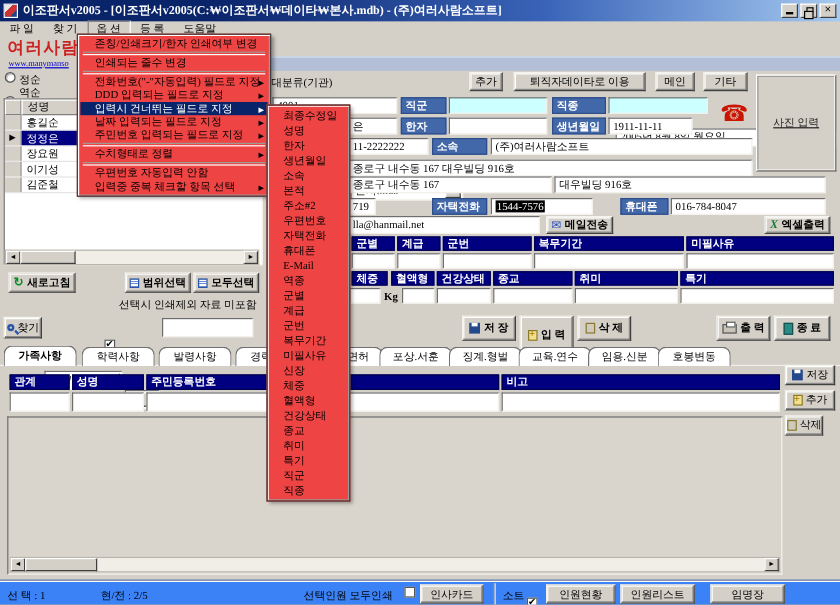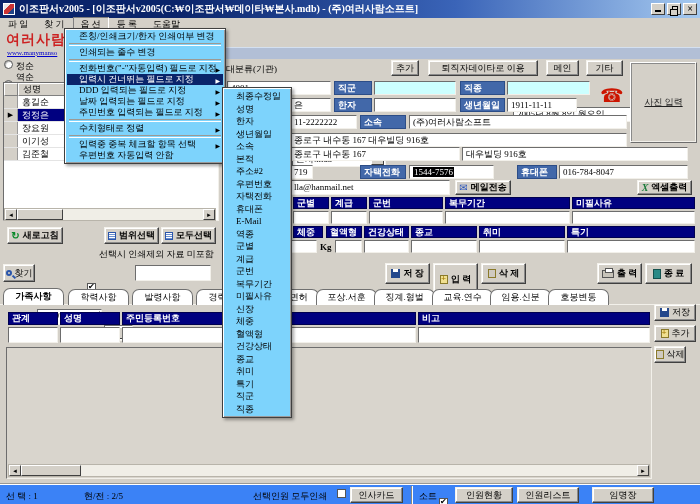--- a/index.html
+++ b/index.html
@@ -70,21 +70,21 @@
 .chk.on::after { content:"\2714"; position:absolute; left:0; top:-2px; font-size:8px; }
 
 
 .tab { position:absolute; top:289px; height:16px; width:61px; background:#ffffff;
   border:1px solid #707070; border-bottom:none; border-radius:7px 7px 0 0;
   box-shadow:inset 1px 1px 0 #fff; text-align:center; line-height:15px; }
 .tab.active { font-weight:bold; top:288px; height:17px; z-index:3; }
 .tabline { top:304px; left:0; width:700px; height:1px; background:#f2f0ea; }
 
 
-.menu, .submenu { background:#7dd3fc; border:1px solid #404040;
+.menu, .submenu { background:#ef4444; border:1px solid #404040;
   box-shadow:inset 1px 1px 0 #fff, inset -1px -1px 0 #9a9a9a, 2px 2px 3px rgba(0,0,0,.35);
   padding:2px; z-index:50; }
 .menu { left:64px; top:28px; width:162px; }
 .submenu { left:222px; top:87px; width:70px; z-index:51; }
 .mi { height:11px; line-height:11px; padding-left:12px; position:relative; white-space:nowrap; overflow:hidden; }
 .mi .arr { position:absolute; right:3px; top:2px; font-size:6px; }
 .mi.hl { background:#0a246a; color:#fff; }
 .msep { height:3px; margin:1px 2px; border-top:1px solid #9c9a94; border-bottom:1px solid #fff; }
 .smi { height:12.5px; line-height:12.5px; padding-left:11px; white-space:nowrap; overflow:hidden; }
 
@@ -384,29 +384,29 @@
     <div class="abs btn" style="left:517px;top:3px;width:62px;height:16px;">인원리스트</div>
     <div class="abs btn" style="left:592px;top:3px;width:62px;height:16px;">임명장</div>
   </div>
 
   <div class="abs menu">
     <div class="mi"><span>존칭/인쇄크기/한자 인쇄여부 변경</span></div>
     <div class="msep"></div>
     <div class="mi"><span>인쇄되는 줄수 변경</span></div>
     <div class="msep"></div>
     <div class="mi"><span>전화번호("-"자동입력) 필드로 지정</span><span class="arr">▶</span></div>
+    <div class="mi"><span>DDD 입력되는 필드로 지정</span><span class="arr">▶</span></div>
     <div class="mi hl"><span>입력시 건너뛰는 필드로 지정</span><span class="arr">▶</span></div>
-    <div class="mi"><span>DDD 입력되는 필드로 지정</span><span class="arr">▶</span></div>
     <div class="mi"><span>날짜 입력되는 필드로 지정</span><span class="arr">▶</span></div>
     <div class="mi"><span>주민번호 입력되는 필드로 지정</span><span class="arr">▶</span></div>
     <div class="msep"></div>
     <div class="mi"><span>수치형태로 정렬</span><span class="arr">▶</span></div>
     <div class="msep"></div>
+    <div class="mi"><span>우편번호 자동입력 안함</span></div>
     <div class="mi"><span>입력중 중복 체크할 항목 선택</span><span class="arr">▶</span></div>
-    <div class="mi"><span>우편번호 자동입력 안함</span></div>
   </div>
 
   <div class="abs submenu">
     <div class="smi">최종수정일</div>
     <div class="smi">성명</div>
     <div class="smi">한자</div>
     <div class="smi">생년월일</div>
     <div class="smi">소속</div>
     <div class="smi">본적</div>
     <div class="smi">주소#2</div>

